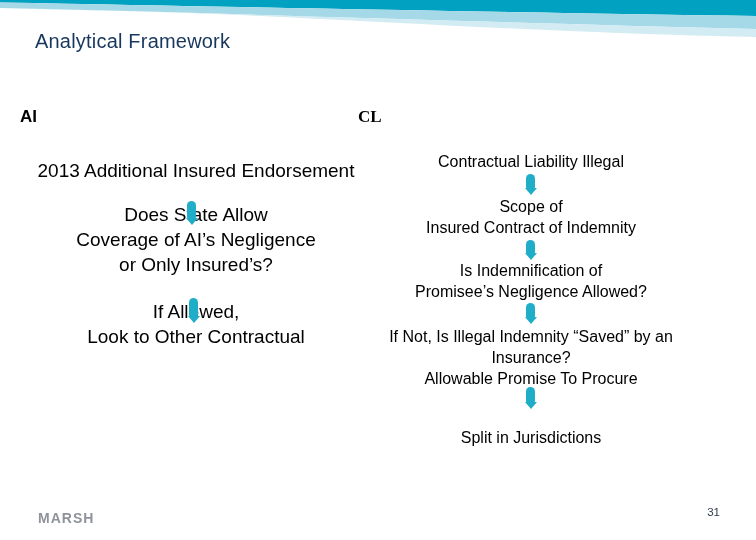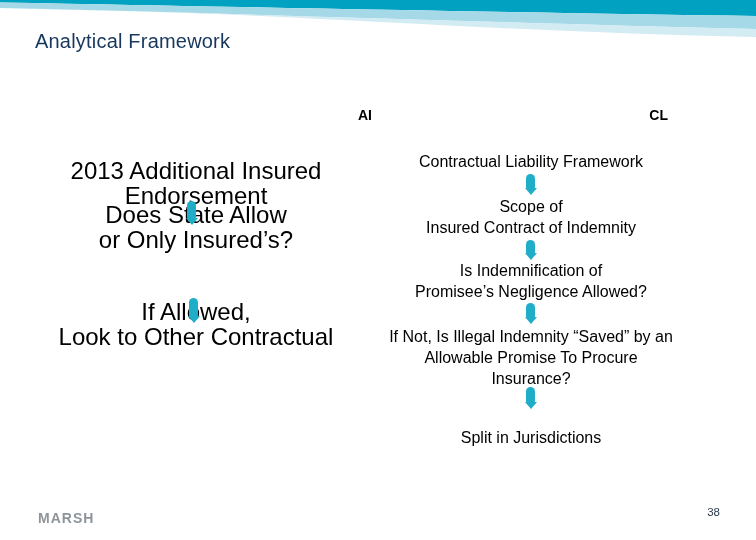--- a/index.html
+++ b/index.html
@@ -11,26 +11,26 @@
     overflow: hidden;
     font-family: "Liberation Sans", sans-serif;
     color: #000000;
   }
   .top-bands { position: absolute; top: 0; left: 0; width: 756px; height: 48px; }
   .page-title {
     position: absolute; left: 35px; top: 30px;
     font-size: 20px; color: #17375e; letter-spacing: 0.2px;
   }
   .col-header {
-    position: absolute; font-size: 14px; font-weight: bold; text-align: right;
+    position: absolute; font-size: 17px; font-weight: bold; text-align: left;
   }
   .hdr-ai { left: 20px; top: 107px; width: 352px; }
-  .hdr-cl { left: 350px; top: 107px; width: 318px; }
+  .hdr-cl { left: 358px; top: 107px; width: 318px; font-family: Liberation Serif, serif; }
   .flow-block { position: absolute; text-align: center; z-index: 1; }
-  .col-ai-block { left: 20px; width: 352px; font-size: 24px; line-height: 25px; }
+  .col-ai-block { left: 20px; width: 352px; font-size: 19px; line-height: 25px; }
   .col-cl-block { left: 372px; width: 318px; font-size: 16px; line-height: 21px; }
   .l1 { top: 158px; }
   .l2 { top: 202px; }
   .l3 { top: 299px; }
   .r1 { top: 151px; }
   .r2 { top: 196px; text-align: center; }
   .r3 { top: 260px; }
   .r4 { top: 326px; }
   .r5 { top: 427px; }
   .arrow {
@@ -71,55 +71,56 @@
 
   <div class="col-header hdr-ai">AI</div>
   <div class="col-header hdr-cl">CL</div>
 
   <div class="flow-block col-ai-block l1">
     <div>2013 Additional Insured Endorsement</div>
   </div>
 
   <div class="flow-block col-ai-block l2">
     <div>Does State Allow</div>
+    <div>Coverage of AI’s Negligence</div>
     <div>or Only Insured’s?</div>
   </div>
 
   <div class="flow-block col-ai-block l3">
     <div>If Allowed,</div>
     <div>Look to Other Contractual</div>
   </div>
 
   <div class="arrow" style="left:185px; top:201px;">
     <div class="shaft" style="height:18px;"></div>
     <div class="head"></div>
   </div>
   <div class="arrow" style="left:187px; top:298px;">
     <div class="shaft" style="height:19px;"></div>
     <div class="head"></div>
   </div>
 
   <div class="flow-block col-cl-block r1">
-    <div>Contractual Liability Framework</div>
+    <div>Contractual Liability Illegal</div>
   </div>
 
   <div class="flow-block col-cl-block r2">
     <div>Scope of</div>
     <div>Insured Contract of Indemnity</div>
   </div>
 
   <div class="flow-block col-cl-block r3">
     <div>Is Indemnification of</div>
     <div>Promisee’s Negligence Allowed?</div>
   </div>
 
   <div class="flow-block col-cl-block r4">
     <div>If Not, Is Illegal Indemnity “Saved” by an</div>
+    <div>Insurance?</div>
     <div>Allowable Promise To Procure</div>
-    <div>Insurance?</div>
   </div>
 
   <div class="flow-block col-cl-block r5">
     <div>Split in Jurisdictions</div>
   </div>
 
   <div class="arrow" style="left:524px; top:174px;">
     <div class="shaft" style="height:15px;"></div>
     <div class="head"></div>
   </div>
@@ -130,15 +131,15 @@
   <div class="arrow" style="left:524px; top:303px;">
     <div class="shaft" style="height:15px;"></div>
     <div class="head"></div>
   </div>
   <div class="arrow" style="left:524px; top:387px;">
     <div class="shaft" style="height:16px;"></div>
     <div class="head"></div>
   </div>
 
   <div class="logo">MARSH</div>
-  <div class="page-number">38</div>
+  <div class="page-number">31</div>
 
 </div>
 
 </body></html>

